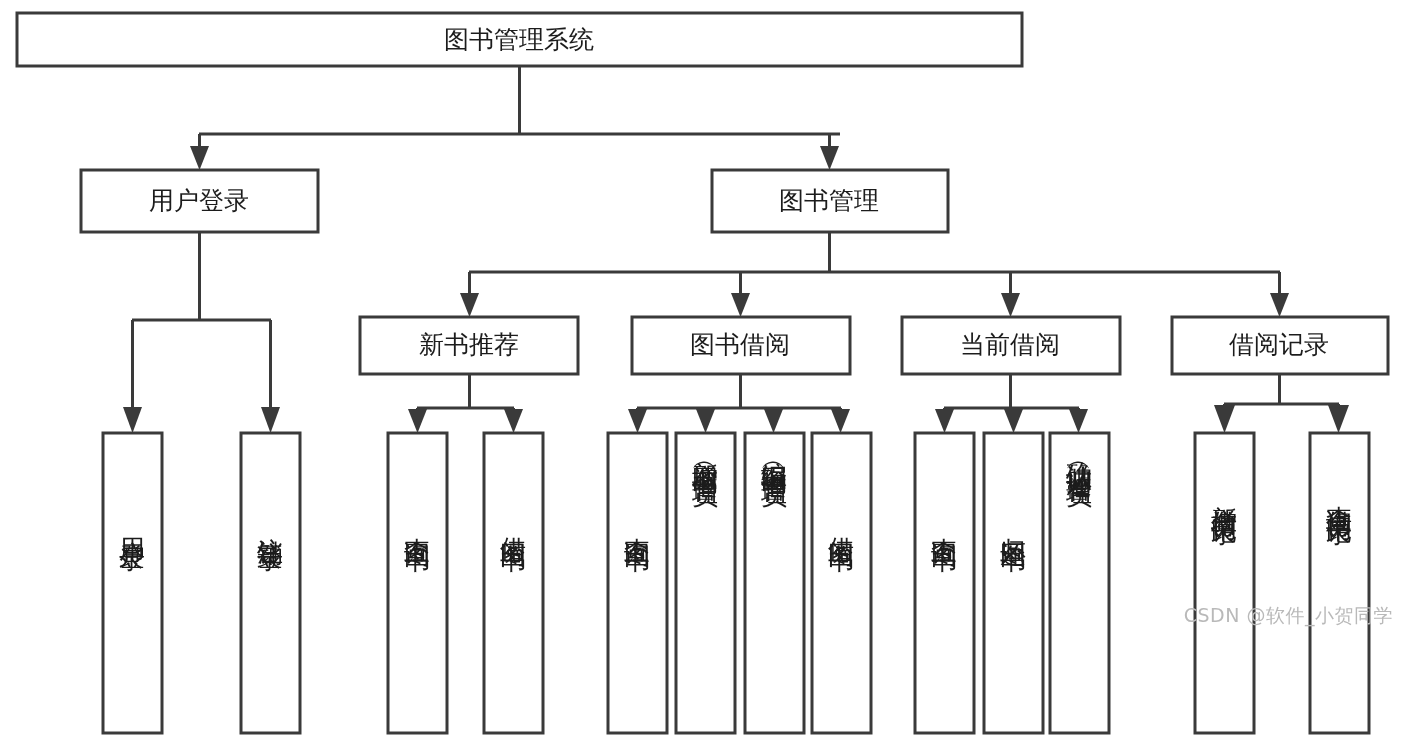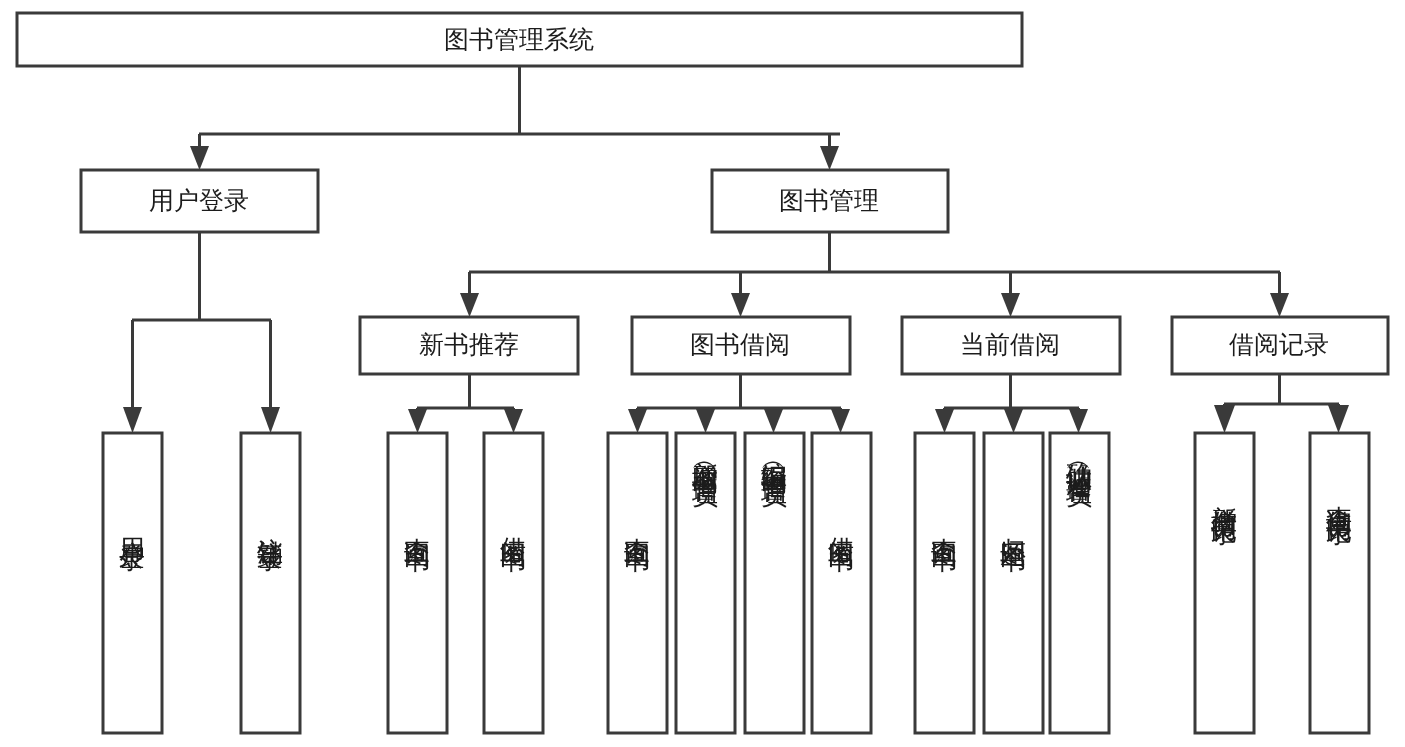--- a/index.html
+++ b/index.html
@@ -231,14 +231,15 @@
     <span class="vlabel-text">确认归还（管理员）</span>
   </div>
 
   <div class="vlabel-wrap" style="left:1195px; top:433px; width:59px; height:300px; padding-top:52px;">
     <span class="vlabel-text">新增借阅记录</span>
   </div>
   <div class="vlabel-wrap" style="left:1310px; top:433px; width:59px; height:300px; padding-top:52px;">
     <span class="vlabel-text">查询借阅记录</span>
   </div>
 
+  <div class="watermark">CSDN @软件_小贺同学</div>
 
 </div>
 
 </body></html>

